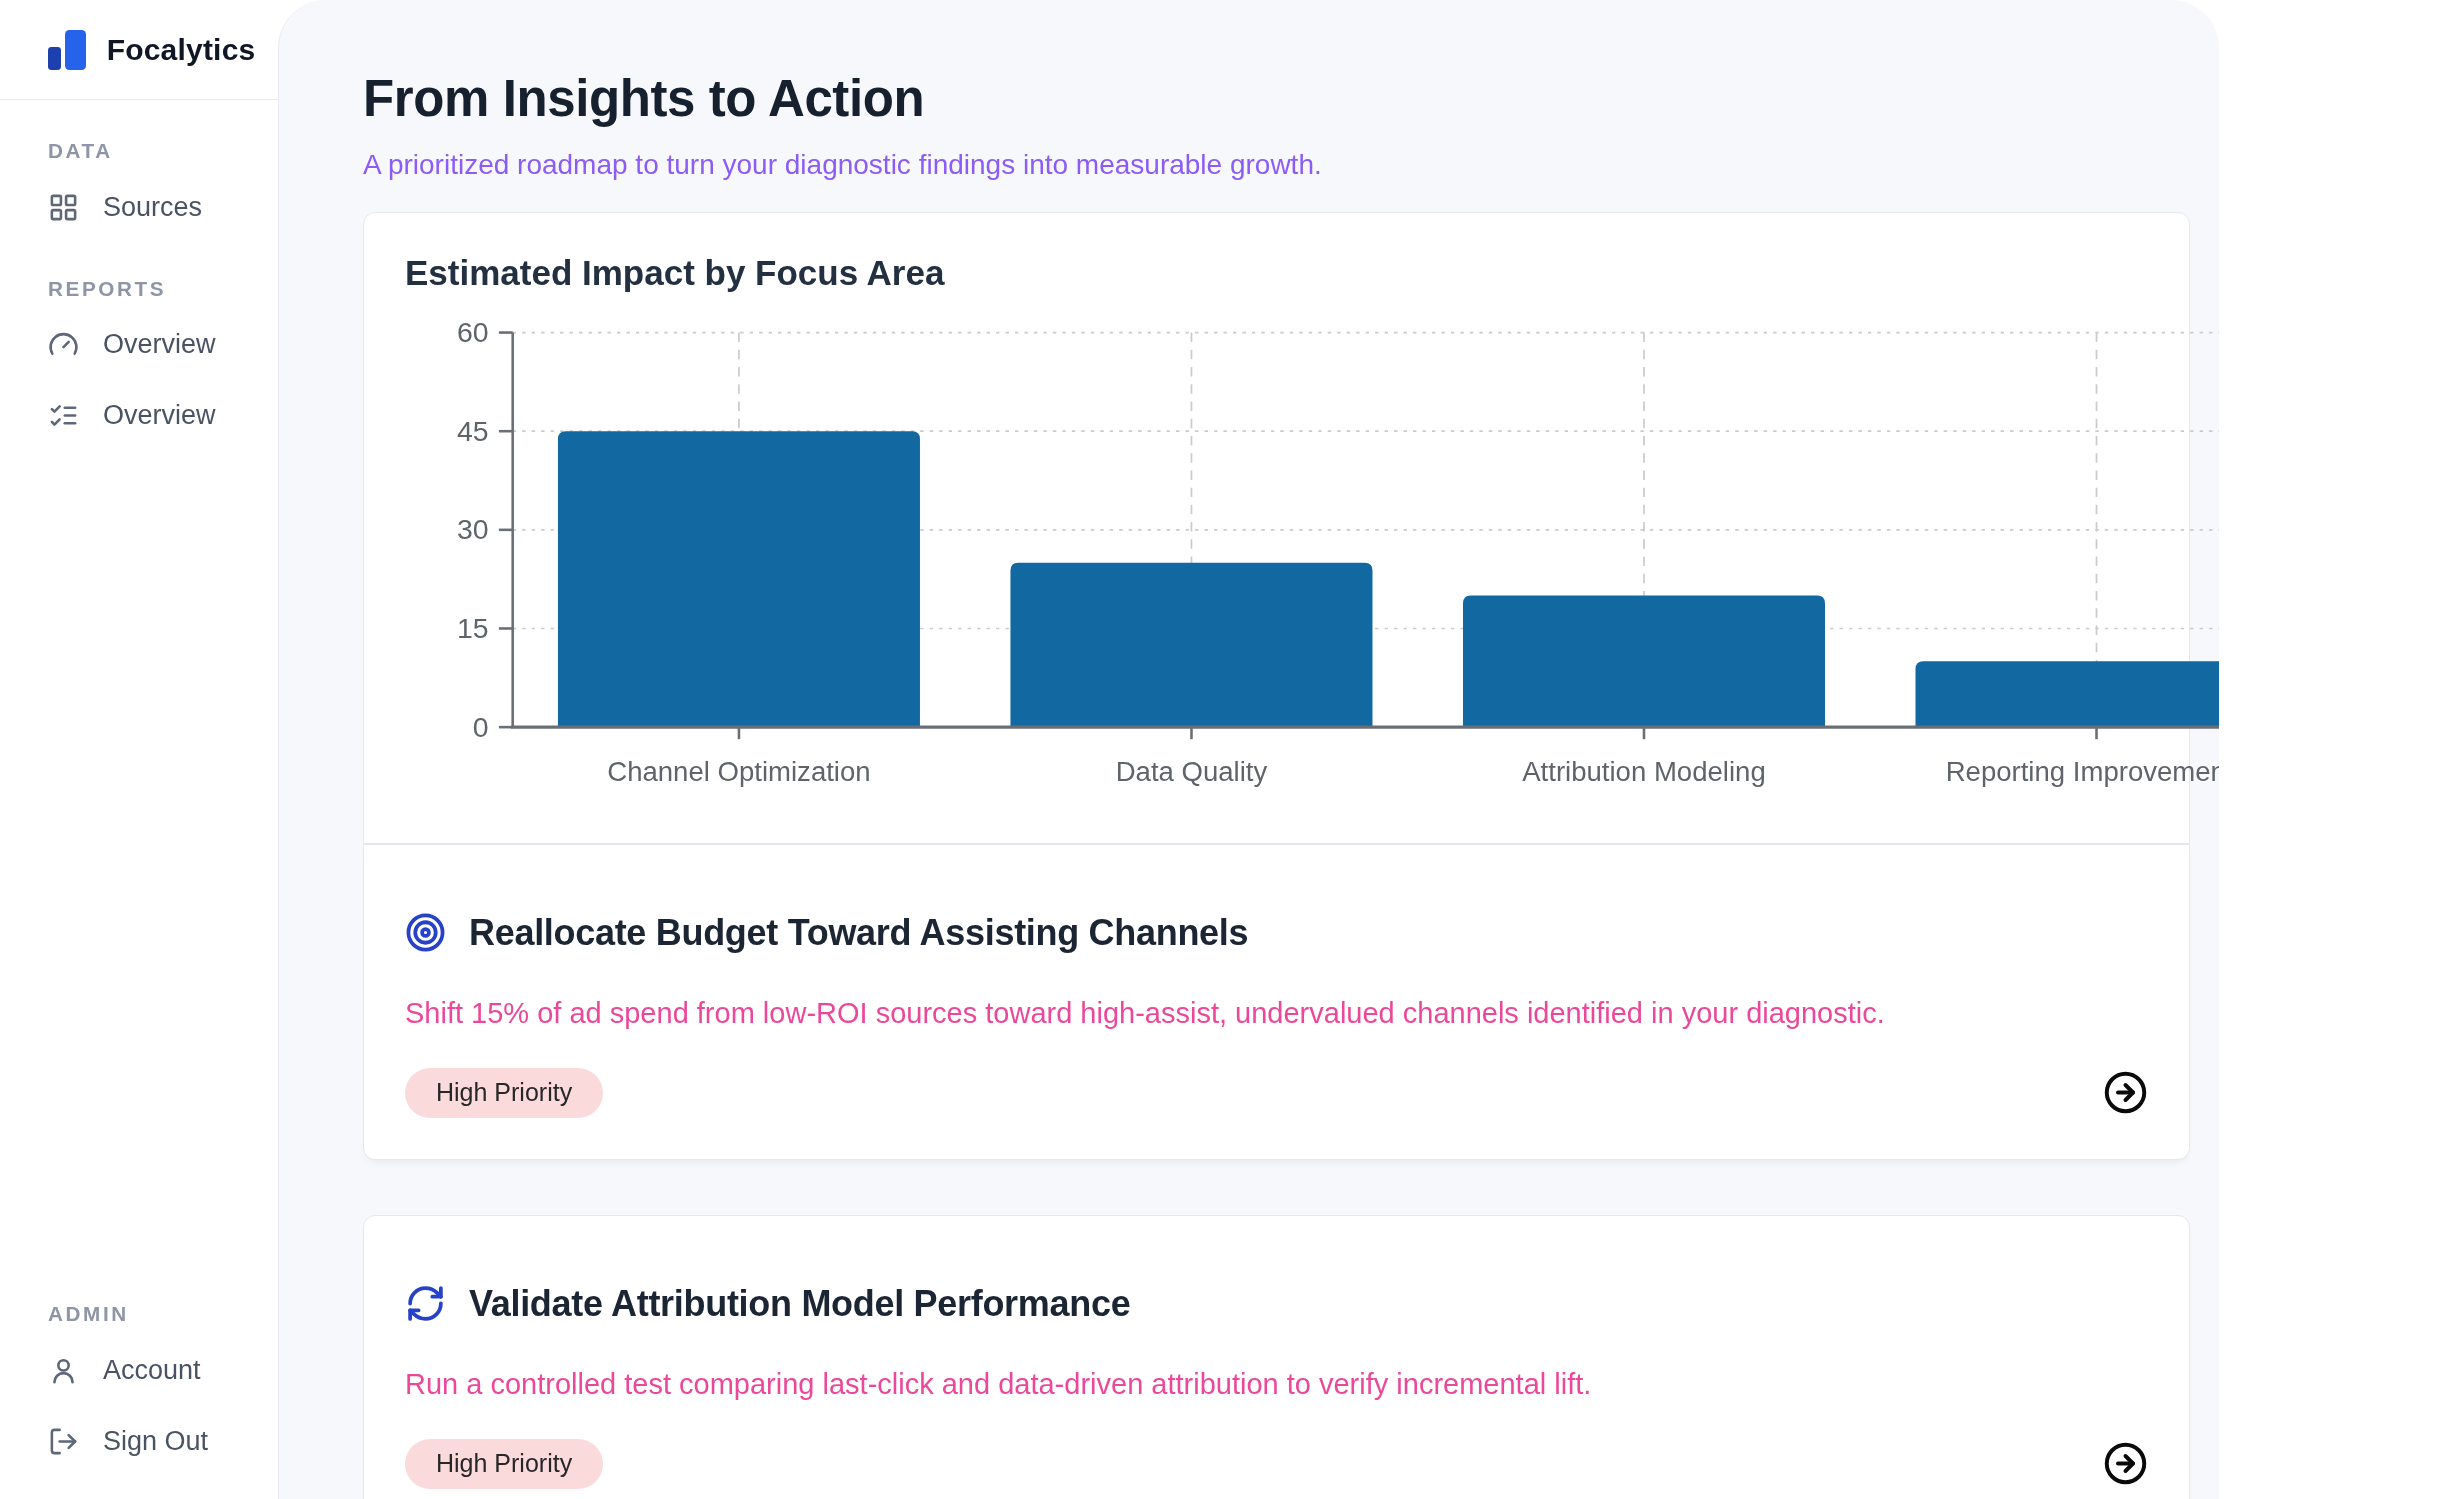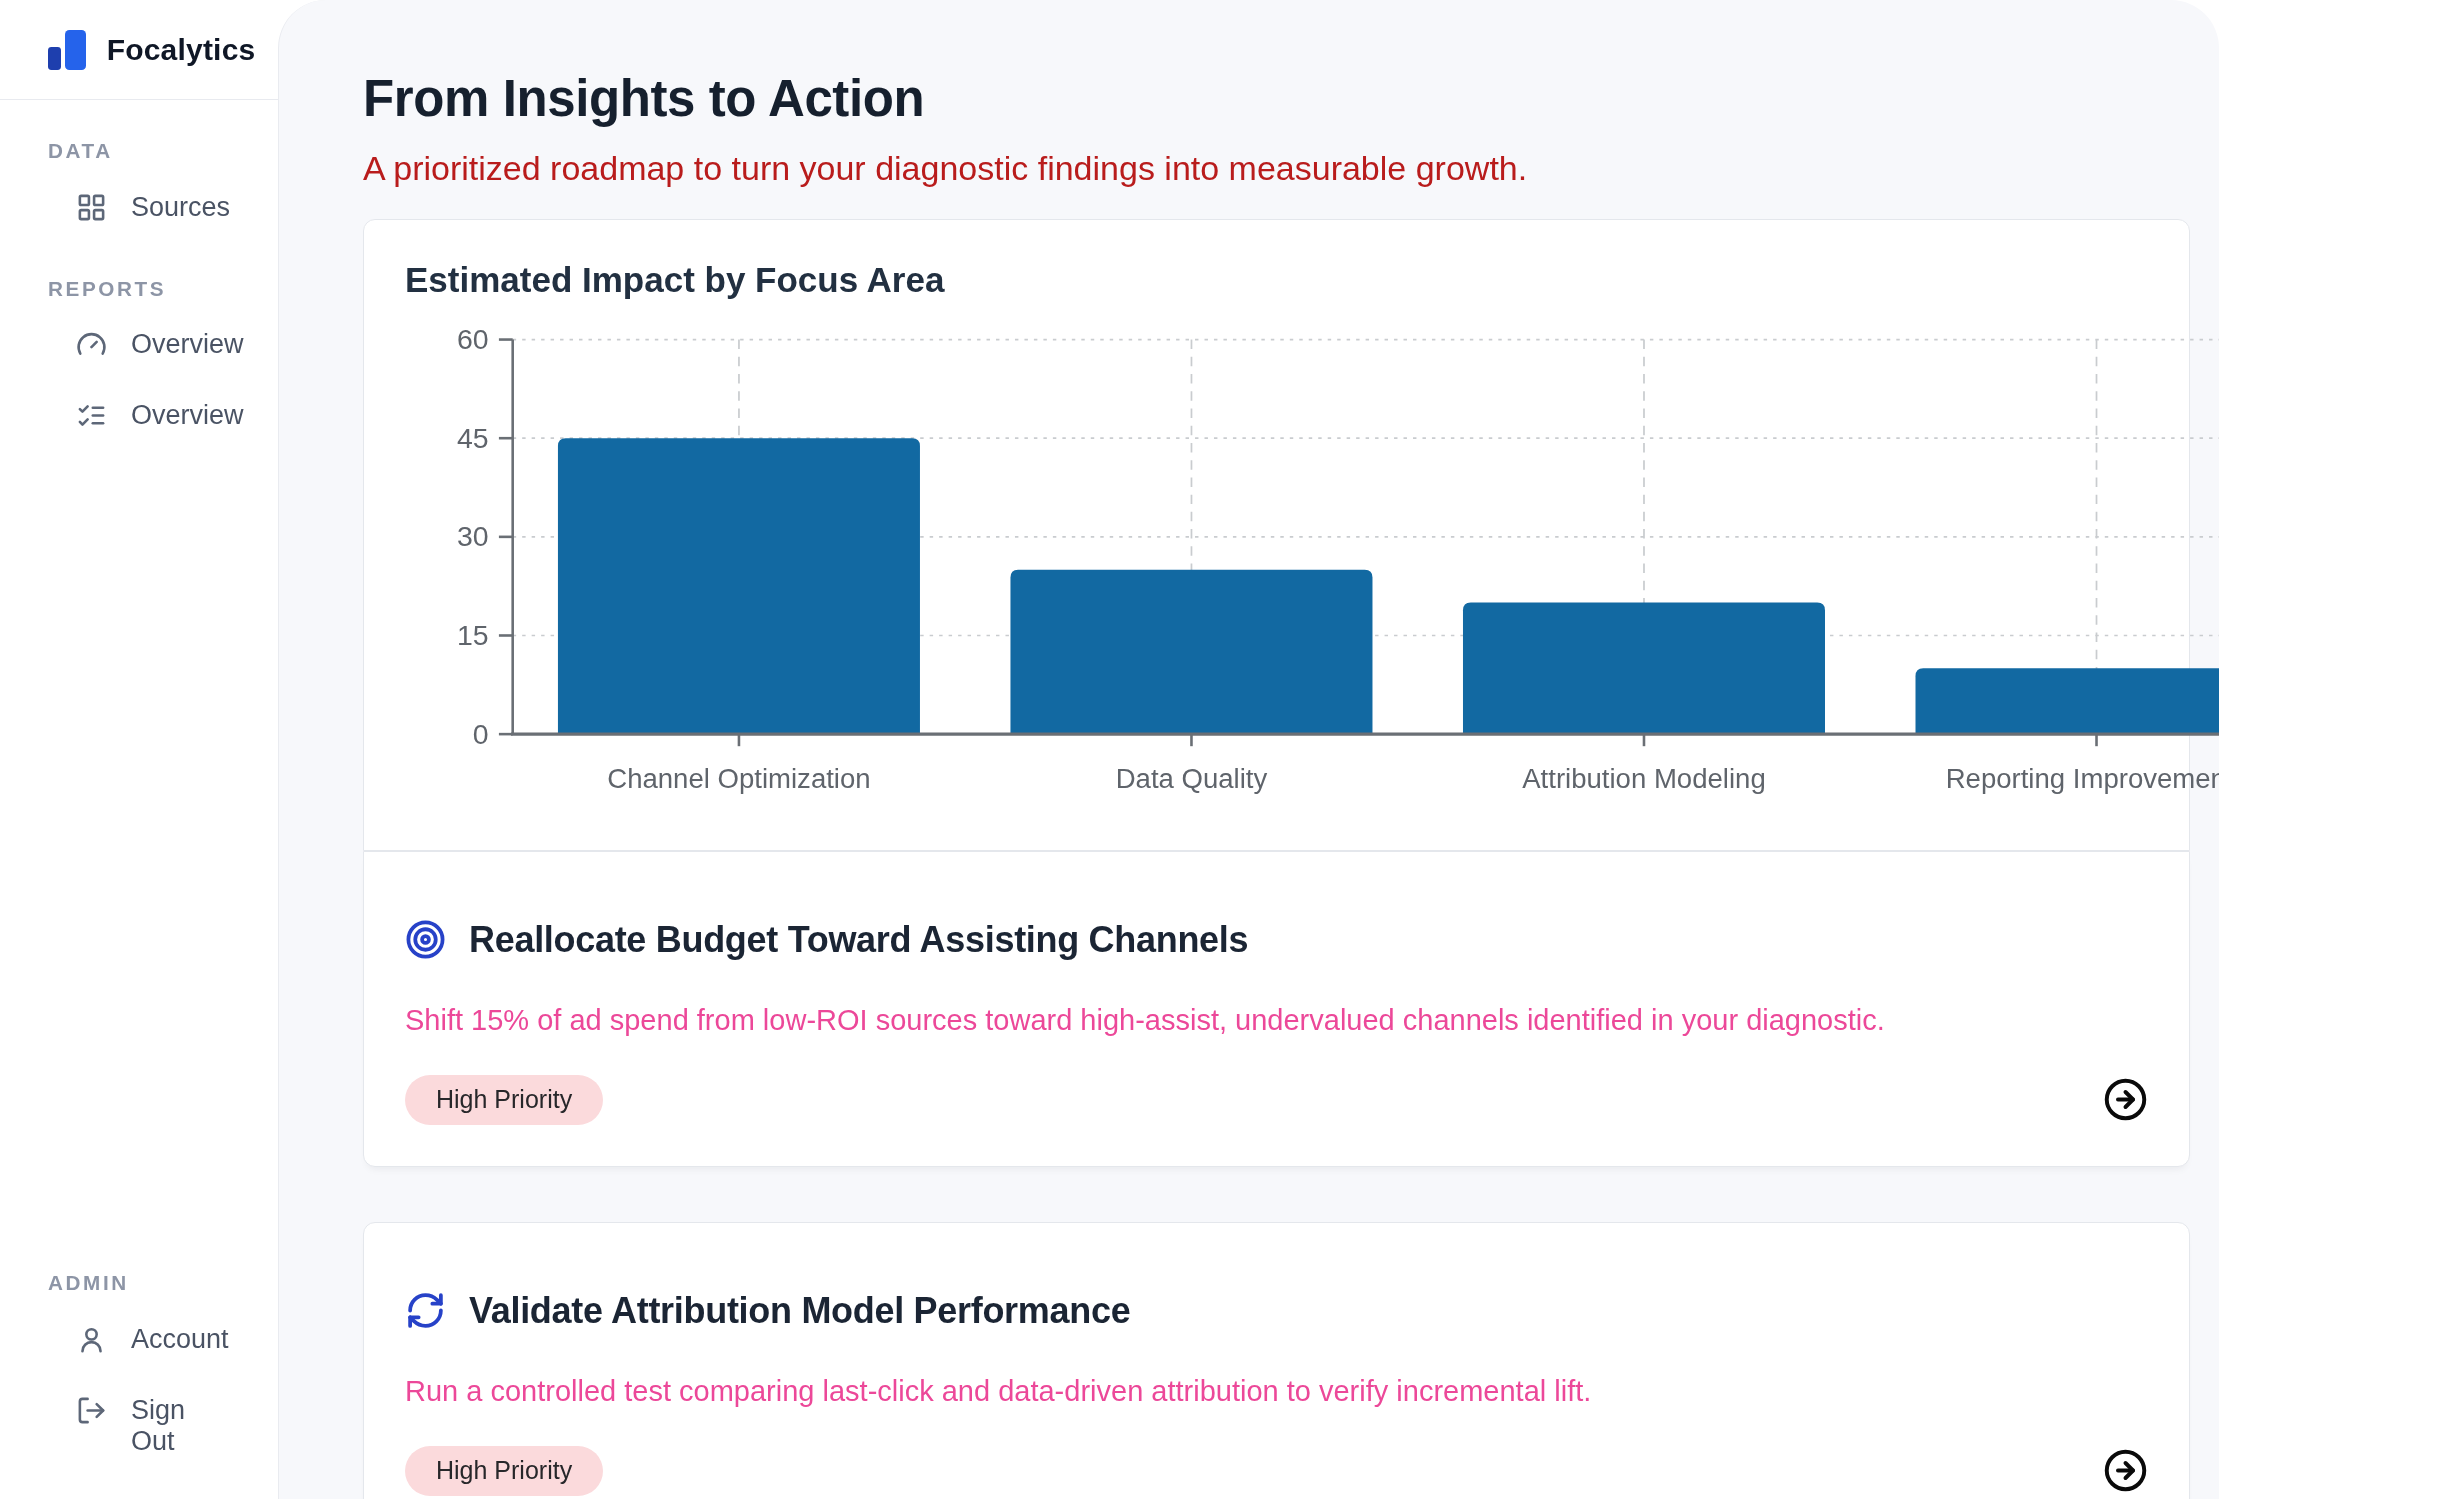--- a/index.html
+++ b/index.html
@@ -36,37 +36,37 @@
   .side-section { margin-top: 34px; }
   .side-section.bottom { margin-top: 0; margin-bottom: 22.4px; }
   .side-spacer { flex: 1 1 auto; }
   .side-label {
     padding: 0 48px; margin-bottom: 8.6px;
     font-size: 20.7px; font-weight: 700; letter-spacing: 2.6px;
     color: #8d95a6; text-transform: uppercase;
   }
   .side-item {
     display: flex; gap: 24px;
-    padding: 20px 76px; cursor: pointer;
+    padding: 20px 48px; cursor: pointer;
   }
   .side-item .icn { width: 31px; height: 31px; color: #5d6778; flex: 0 0 31px; }
   .side-item .lbl { font-size: 27px; color: #4a5364; font-weight: 500; }
   .icn svg { width: 100%; height: 100%; display: block; }
 
   
   .main {
     flex: 1 1 auto; margin-right: 50px;
     background: #f7f8fb;
     border-left: 0.9px solid #e9ebf0;
     border-top-left-radius: 48px; border-top-right-radius: 48px;
     padding: 69px 29px 0 84px;
     height: 100%; overflow: hidden;
   }
   .page-title { font-size: 51px; font-weight: 600; color: #16202e; letter-spacing: -0.4px; }
-  .page-subtitle { margin-top: 20.7px; font-size: 34px; color: #b91c1c; }
+  .page-subtitle { margin-top: 20.7px; font-size: 28px; color: #8b5cf6; }
 
   .card {
     background: #ffffff; border: 0.9px solid #e4e7ec;
   }
   .chart-card {
     margin-top: 31px;
     border-radius: 12px 12px 0 0;
     padding: 40px 41px 33px 41px;
   }
   .chart-title { font-size: 35px; font-weight: 700; color: #223041; }

